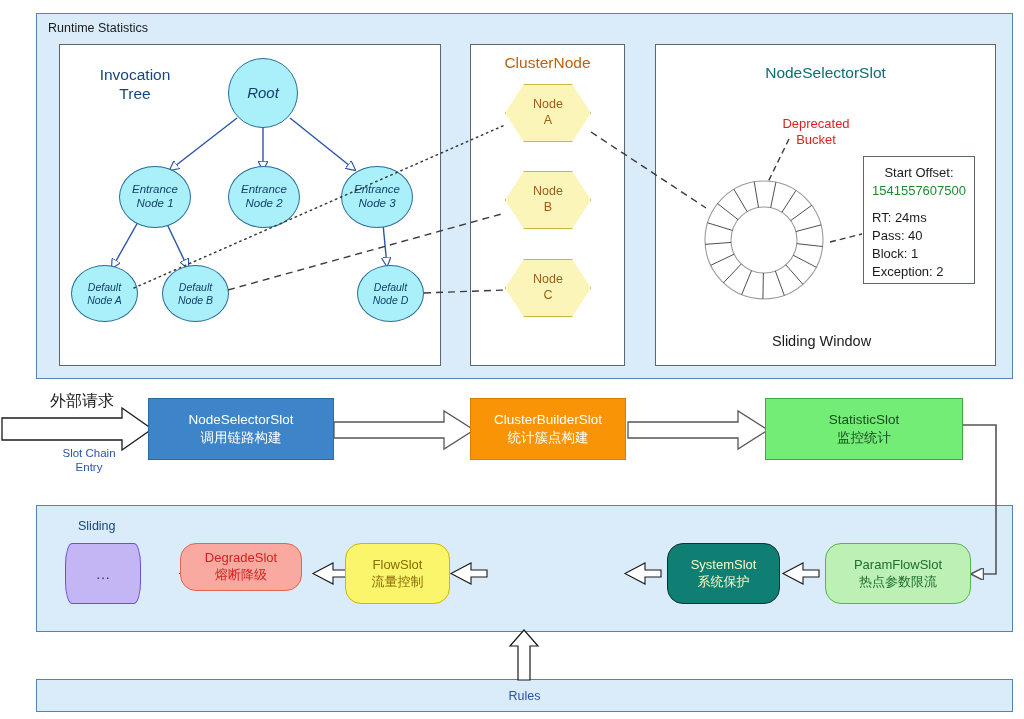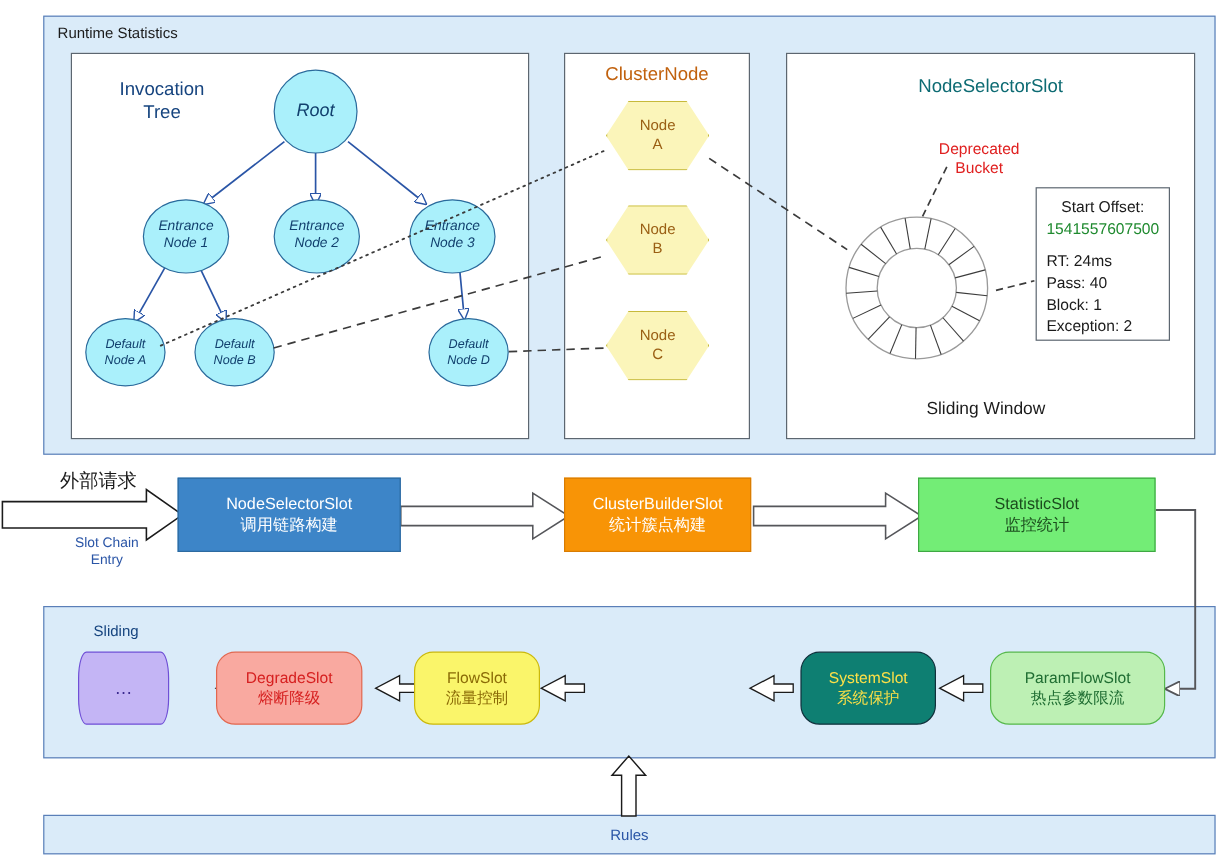--- a/index.html
+++ b/index.html
@@ -366,31 +366,31 @@
         <path d="M 0 0 L 10 5 L 0 10 z" fill="#ffffff" stroke="#55565a" stroke-width="1.2"></path>
       </marker>
     </defs>
 
     <path d="M 518 680 L 518 646 L 510 646 L 524 630 L 538 646 L 530 646 L 530 680 Z" fill="#ffffff" stroke="#1b1b1b" stroke-width="1.2"></path>
   </svg>
 
   <div class="cyl" style="left:65px; top:543px; width:76px; height:61px;
               background:#c4b5f5; border:1.4px solid #6f4fd6; color:#3b2a8f;">…</div>
 
-  <div class="slot-node" style="left:180px; top:543px; width:122px; height:61px;
+  <div class="slot-node" style="left:180px; top:543px; width:122px; height:48px;
               background:#f9a9a0; border:1.4px solid #e2674f; color:#d62020;">DegradeSlot
 熔断降级</div>
 
   <div class="slot-node" style="left:345px; top:543px; width:105px; height:61px;
               background:#faf56a; border:1.4px solid #cbb80a; color:#8a6a06;">FlowSlot
 流量控制</div>
 
 
   <div class="slot-node" style="left:667px; top:543px; width:113px; height:61px;
-              background:#0e7f72; border:1.6px solid #10303c; color:#fde047;">SystemSlot
+              background:#0e7f72; border:1.6px solid #10303c; color:#fef9c3;">SystemSlot
 系统保护</div>
 
   <div class="slot-node" style="left:825px; top:543px; width:146px; height:61px;
               background:#bdf0b4; border:1.4px solid #56b84b; color:#1f6d32;">ParamFlowSlot
 热点参数限流</div>
 
   <div id="rules-bar" style="left:36px; top:679px; width:977px; height:33px;">
     <span>Rules</span>
   </div>
 

